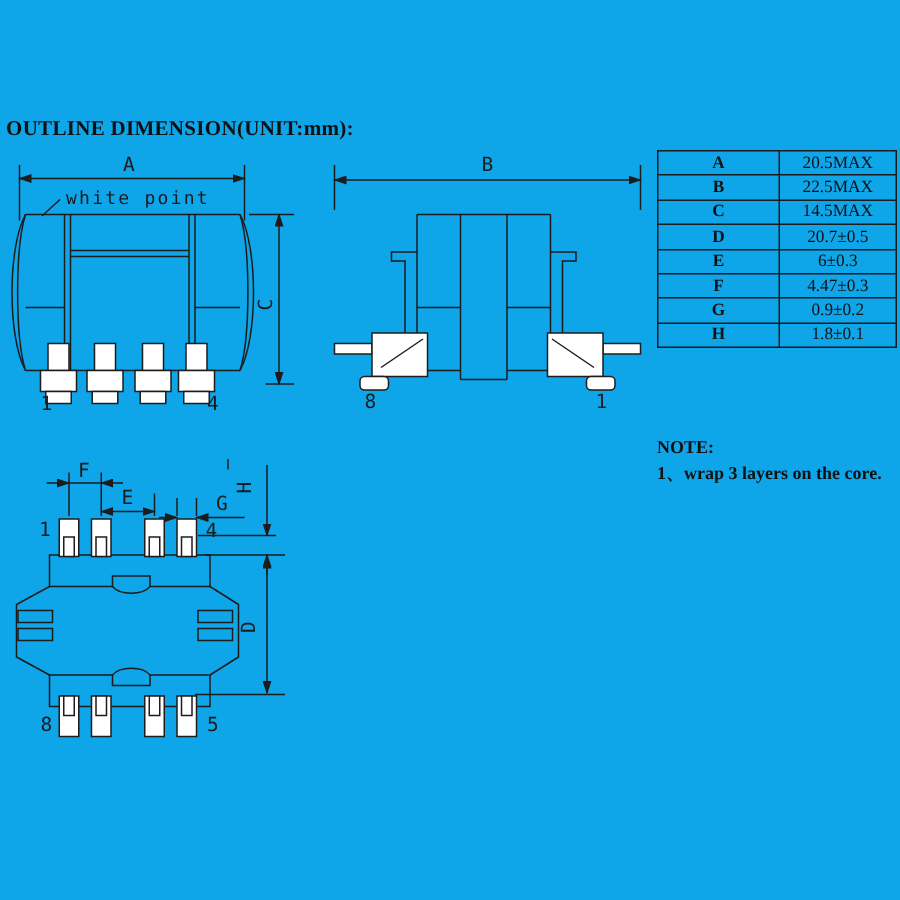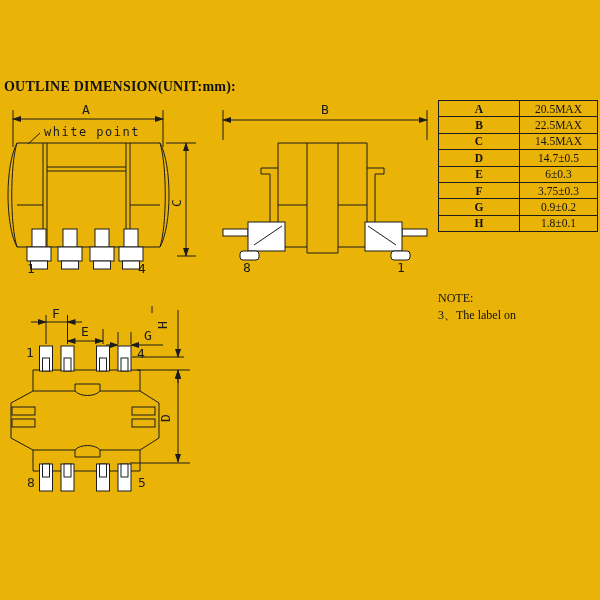--- a/index.html
+++ b/index.html
@@ -1,30 +1,30 @@
 <!DOCTYPE html>
 <html><head>
 <meta charset="utf-8">
 <style>
   html,body{margin:0;padding:0;background:#fff;}
-  #page{position:relative;width:600px;height:600px;background:#eab308;overflow:hidden;
+  #page{position:relative;width:600px;height:600px;background:#0ea5e9;overflow:hidden;
         font-family:"Liberation Serif",serif;color:#111;}
   #title{position:absolute;left:4px;top:79px;font-size:14px;font-weight:bold;
          letter-spacing:0.2px;white-space:pre;}
   svg{position:absolute;left:0;top:0;}
   .ln{stroke:#1c1c1c;stroke-width:1;fill:none;}
   .wfill{stroke:#1c1c1c;stroke-width:1;fill:#ffffff;}
   .dtxt{font-family:"DejaVu Sans Mono",monospace;font-size:13px;fill:#1c1c1c;}
   .stxt{font-family:"DejaVu Sans Mono",monospace;font-size:12px;fill:#1c1c1c;letter-spacing:1.5px;}
   #dimtable{position:absolute;left:438px;top:100px;width:160px;border-collapse:collapse;
             font-size:11.5px;}
   #dimtable td{border:1px solid #1c1c1c;text-align:center;height:15.4px;padding:0;}
   #dimtable td.k{font-weight:bold;width:80px;}
   #note{position:absolute;left:438px;top:290px;font-size:12px;line-height:16.5px;}
-  #note div{white-space:pre;}
+  #note div{white-space:pre;font-weight:bold;}
 </style>
 </head>
 <body>
 
 <div id="page">
 
   <div id="title">OUTLINE DIMENSION(UNIT:mm):</div>
 
   <svg width="600" height="600" viewBox="0 0 600 600">
     <defs>
@@ -221,39 +221,39 @@
       <tr>
         <td class="k">B</td>
         <td>22.5MAX</td>
       </tr>
       <tr>
         <td class="k">C</td>
         <td>14.5MAX</td>
       </tr>
       <tr>
         <td class="k">D</td>
-        <td>14.7±0.5</td>
+        <td>20.7±0.5</td>
       </tr>
       <tr>
         <td class="k">E</td>
         <td>6±0.3</td>
       </tr>
       <tr>
         <td class="k">F</td>
-        <td>3.75±0.3</td>
+        <td>4.47±0.3</td>
       </tr>
       <tr>
         <td class="k">G</td>
         <td>0.9±0.2</td>
       </tr>
       <tr>
         <td class="k">H</td>
         <td>1.8±0.1</td>
       </tr>
     </tbody>
   </table>
 
   <div id="note">
     <div>NOTE:</div>
-    <div>3、The label on</div>
+    <div>1、wrap 3 layers on the core.</div>
   </div>
 
 </div>
 
 </body></html>

